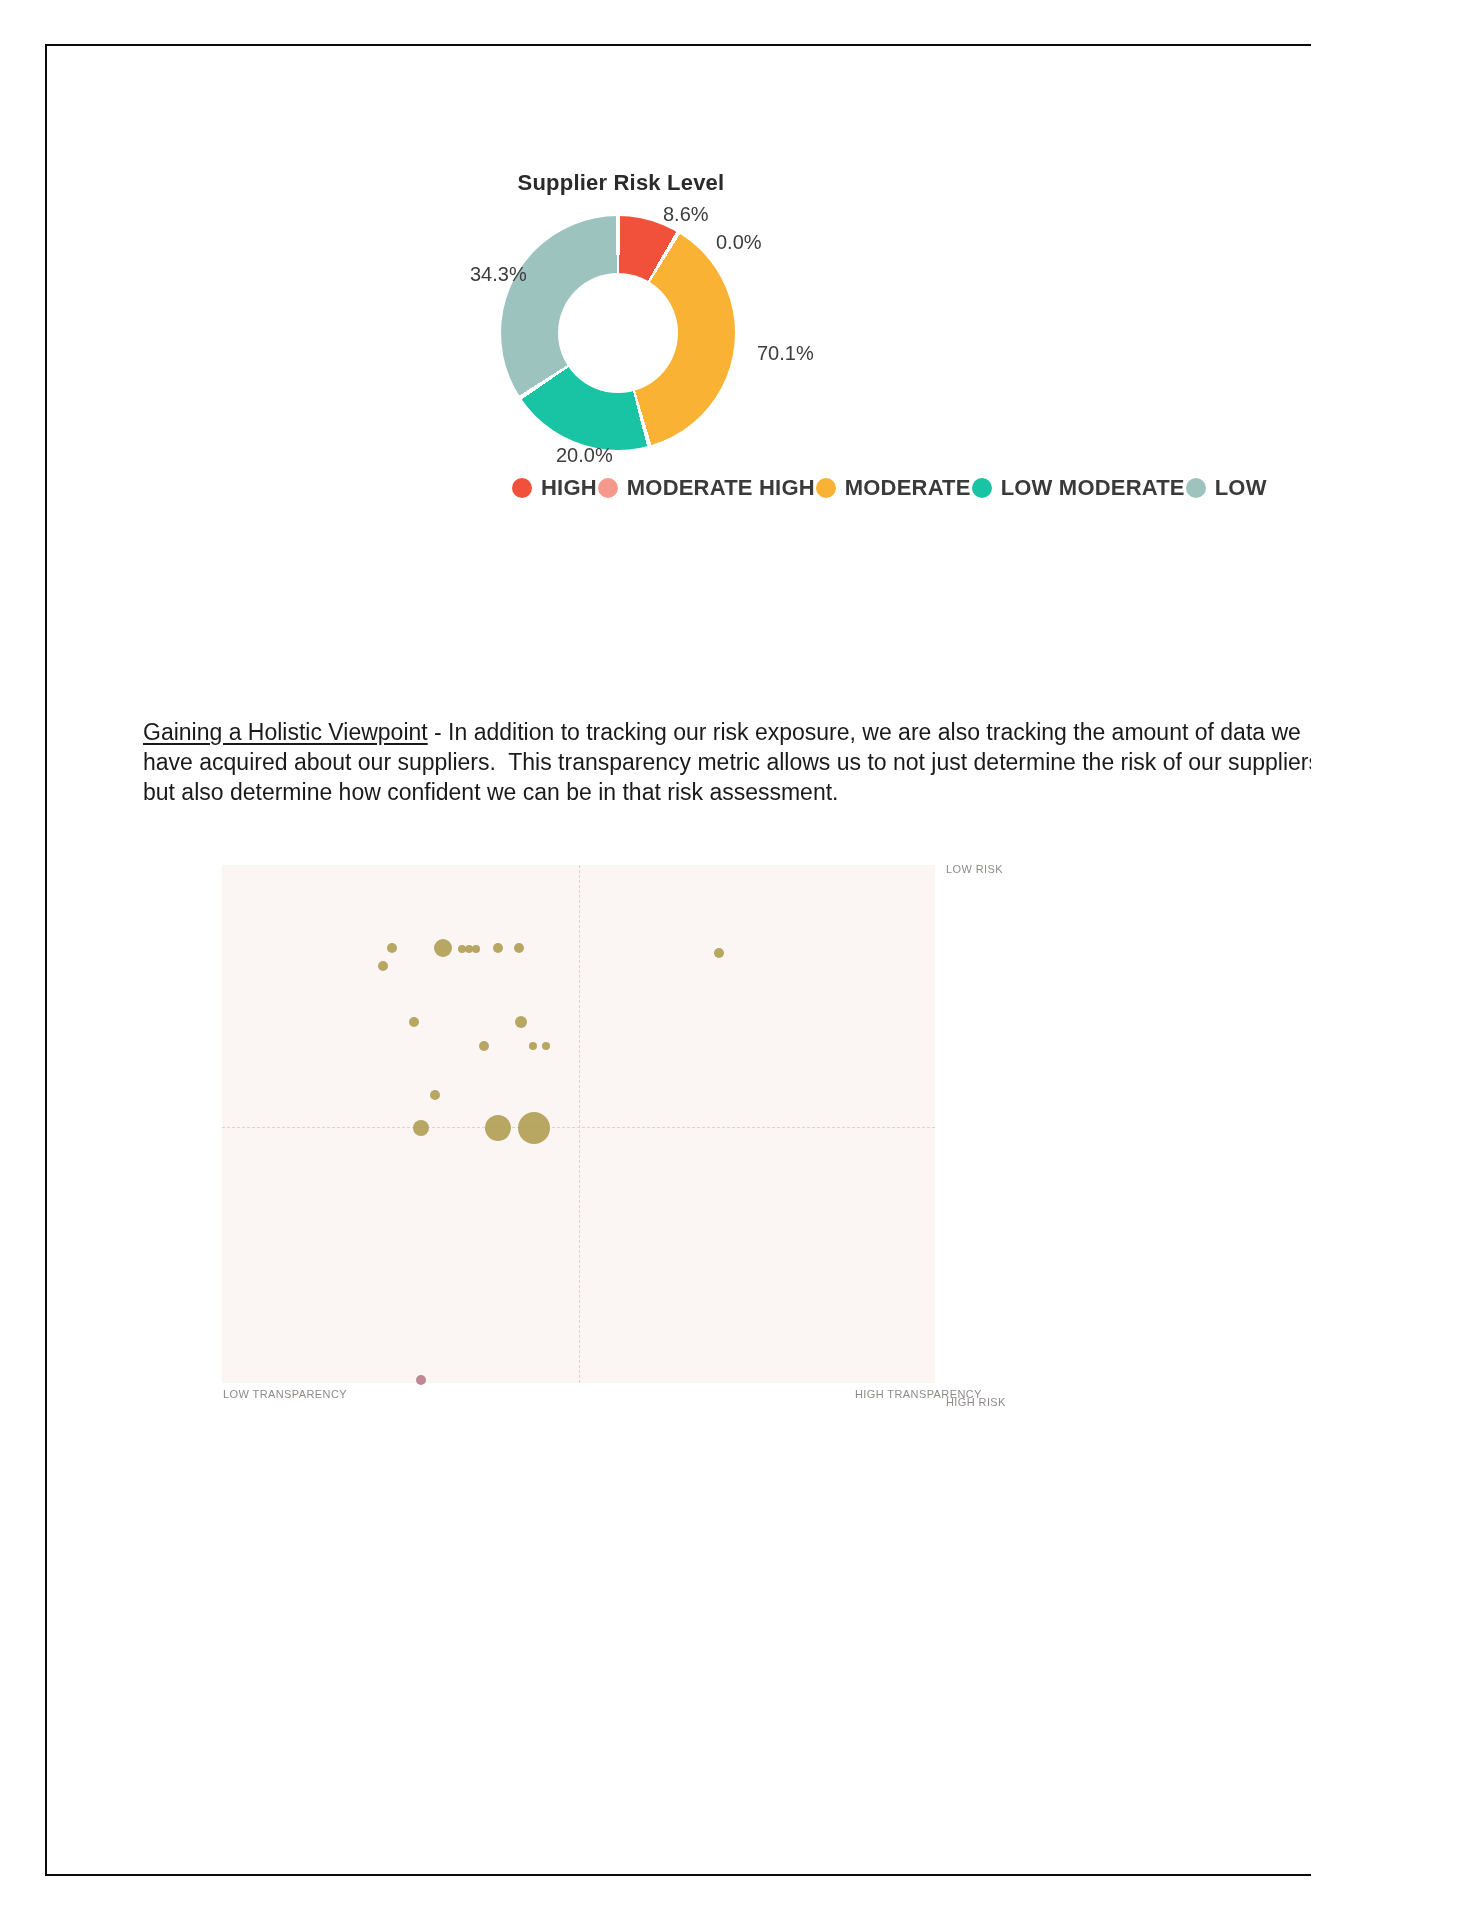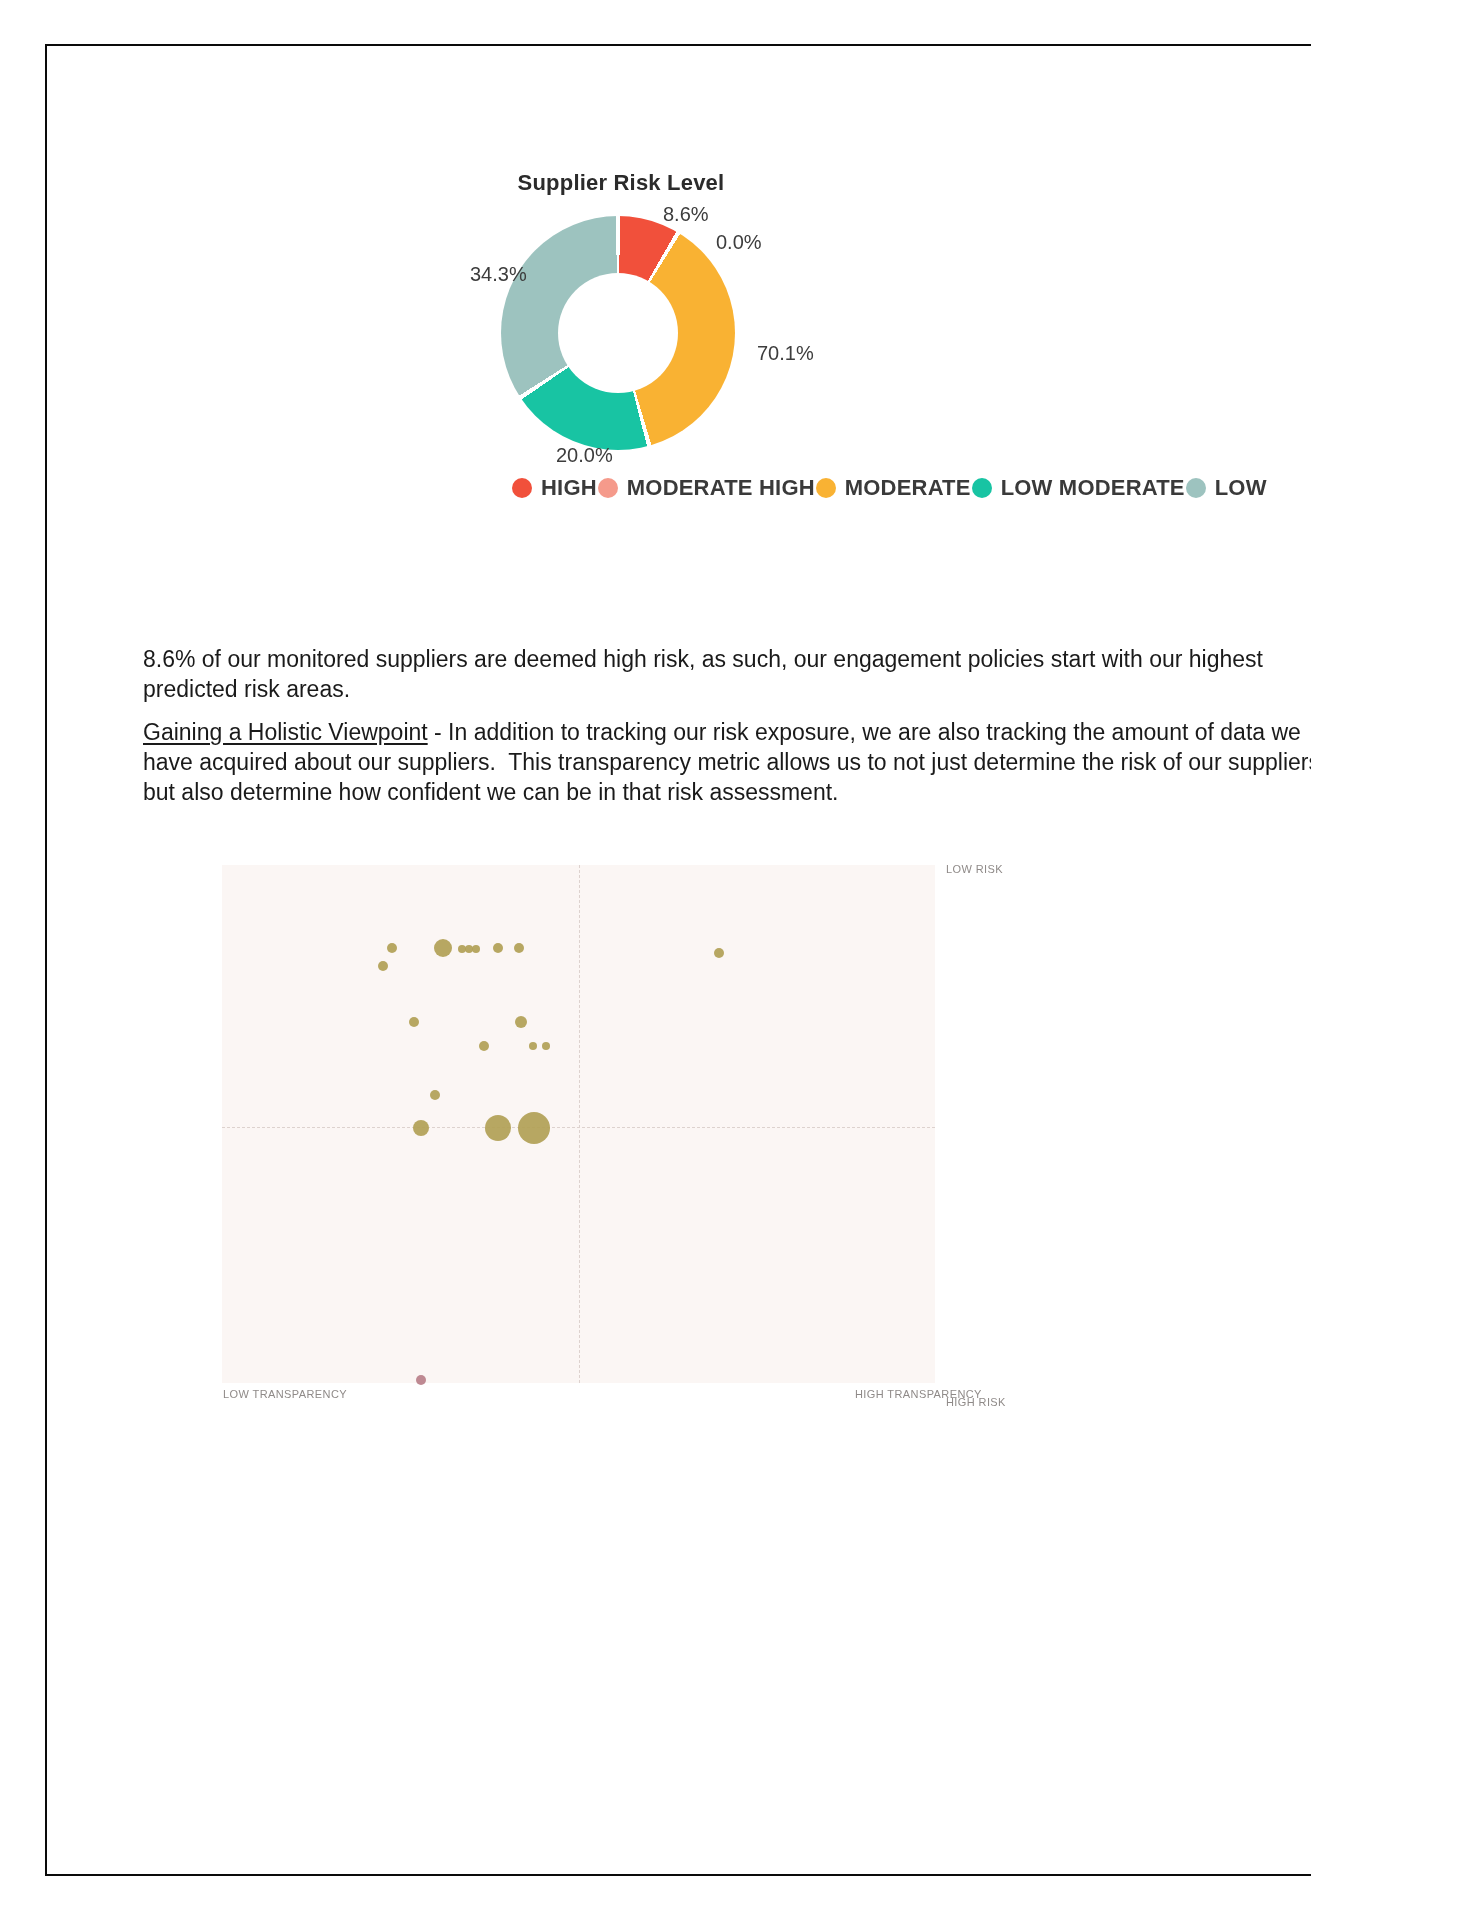--- a/index.html
+++ b/index.html
@@ -115,21 +115,20 @@
           <span class="legend-dot" style="background: rgb(24, 196, 163);"></span>
           <span class="legend-label">LOW MODERATE</span>
         </div>
         <div class="legend-row">
           <span class="legend-dot" style="background: rgb(157, 195, 191);"></span>
           <span class="legend-label">LOW</span>
         </div>
       </div>
   </section>
 
-  <p class="para para-1">8.6% of our monitored suppliers are deemed high risk, as such, our engagement policies start with our highest predicted risk areas.</p>
 
   <p class="para para-2"><span class="underline">Gaining a Holistic Viewpoint</span><span> - In addition to tracking our risk exposure, we are also tracking the amount of data we have acquired about our suppliers.  This transparency metric allows us to not just determine the risk of our suppliers, but also determine how confident we can be in that risk assessment.</span></p>
 
   <section>
     <div class="plot" id="scatter-plot">
       <div class="grid-v"></div>
       <div class="grid-h"></div>
     <div class="bubble" style="height: 10px; width: 10px; left: calc(23.8% - 5px); top: calc(16% - 5px); background: rgb(177, 160, 85);"></div>
         <div class="bubble" style="height: 10px; width: 10px; left: calc(22.6% - 5px); top: calc(19.5% - 5px); background: rgb(177, 160, 85);"></div>
         <div class="bubble" style="height: 18px; width: 18px; left: calc(31% - 9px); top: calc(16% - 9px); background: rgb(177, 160, 85);"></div>

